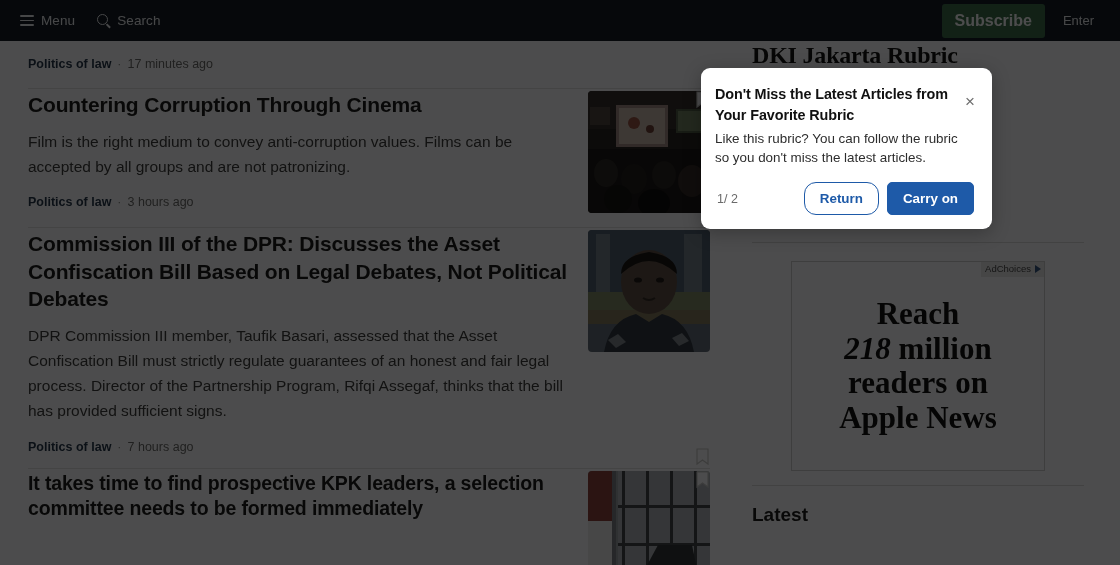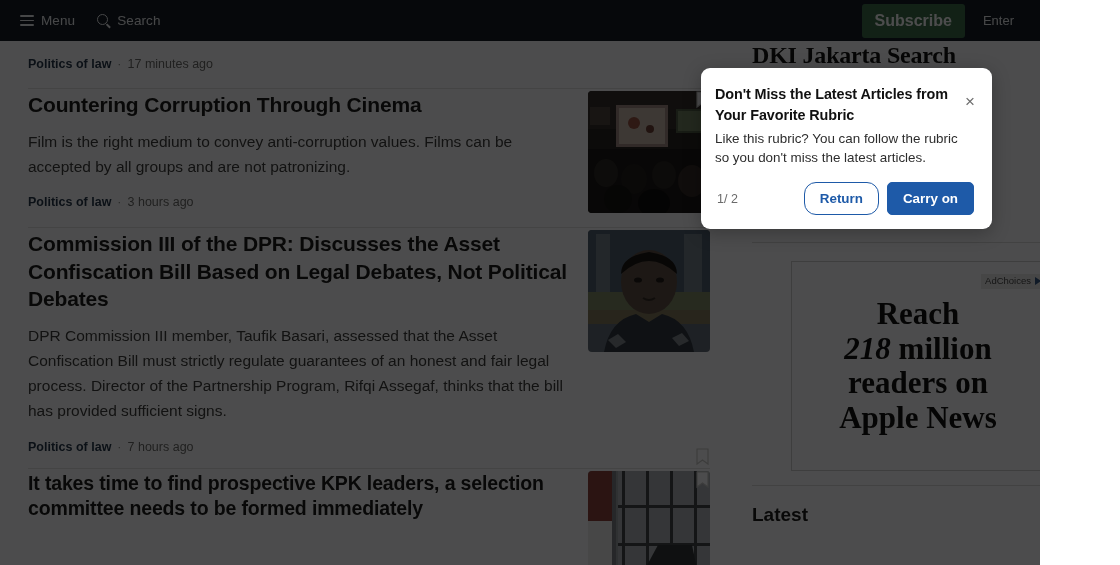--- a/index.html
+++ b/index.html
@@ -9,21 +9,21 @@
     width: 1120px;
     height: 565px;
     overflow: hidden;
     font-family: "Liberation Sans", sans-serif;
     background: #ffffff;
   }
 
   
   #page {
     position: relative;
-    width: 1040px;
+    width: 1120px;
     height: 565px;
     background: #fef9c3;
     overflow: hidden;
   }
 
   
   #page-content {
     position: absolute;
     inset: 0;
     filter: brightness(0.30) saturate(0.55);
@@ -198,21 +198,21 @@
     width: 254px;
     height: 210px;
     border: 1px solid #cfcfcf;
     background: #ffffff;
     display: flex;
     align-items: center;
     justify-content: center;
   }
   .ad-choices {
     position: absolute;
-    top: 12px; right: 0;
+    top: 0; right: 0;
     background: #e8e8ea;
     font-size: 9.5px;
     color: #4a4a4a;
     padding: 1px 13px 1px 4px;
     line-height: 1.3;
     font-family: "Liberation Sans", sans-serif;
     cursor: pointer;
   }
   .ad-choices .triangle {
     position: absolute;
@@ -455,21 +455,21 @@
             <svg width="15" height="18" viewBox="0 0 15 18">
               <path d="M2 1h11v15l-5.5-4L2 16z" fill="#ffffff" stroke="#c9c9c9" stroke-width="1.2"></path>
             </svg>
           </span>
         </div>
       </div>
 
       <div class="col-side">
 
         <div class="side-item">
-          <div class="side-headline">DKI Jakarta Search</div>
+          <div class="side-headline">DKI Jakarta Rubric</div>
         </div>
 
         <div class="side-item" style="padding-top:22px;">
           <div class="side-headline">Expect?</div>
         </div>
 
         <div class="side-item" style="padding-top:34px;">
           <div class="side-headline">ons Ask to Bill</div>
         </div>
 

